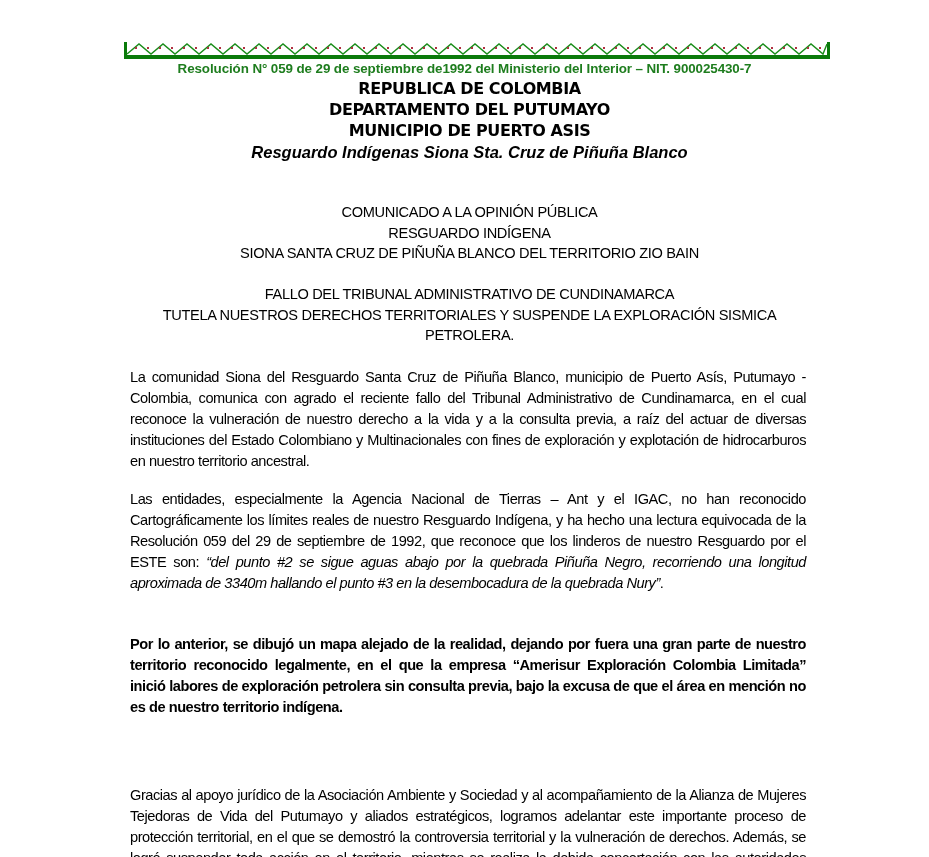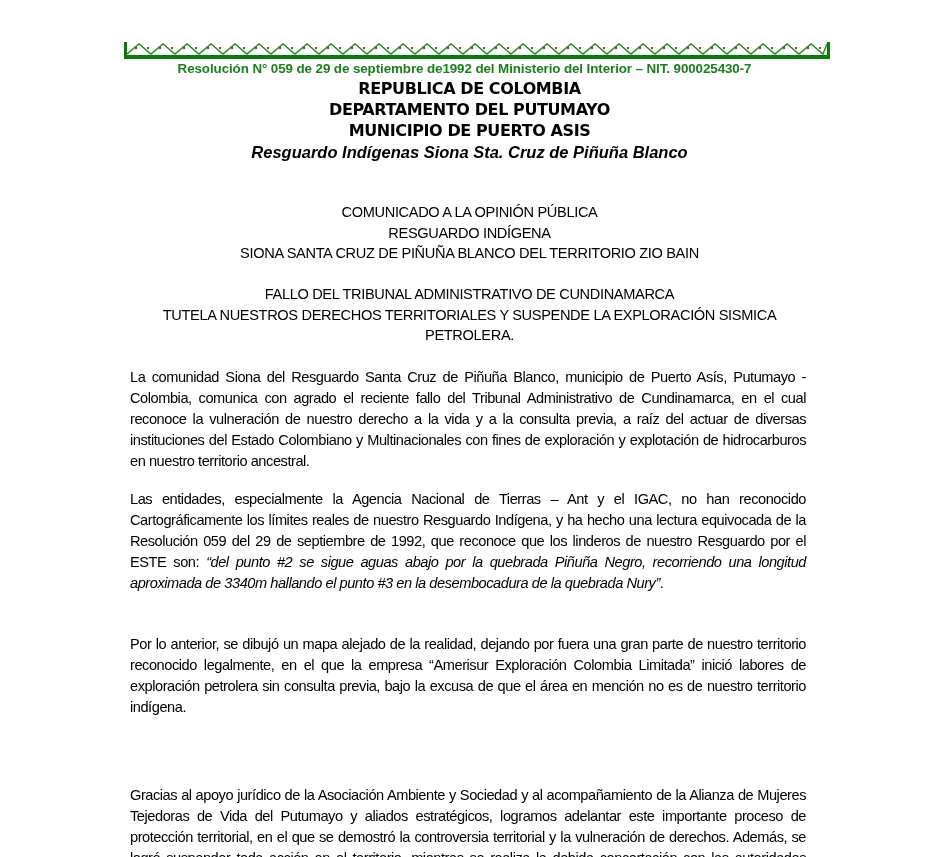--- a/index.html
+++ b/index.html
@@ -81,21 +81,21 @@
     font-family: "Liberation Sans", sans-serif;
     font-size: 14.6px;
     line-height: 21px;
     letter-spacing: -0.45px;
     word-spacing: 0px;
     text-align: justify;
     margin: 0;
   }
   .para.p1 { top: 367px; }
   .para.p2 { top: 489px; }
-  .para.p3 { top: 634px; }
+  .para.p3 { top: 634px; font-weight: bold; }
   .para.p4 { top: 737px; margin-top: 48px; }
   .para em { }
 </style>
 </head>
 <body>
 
 <div class="page">
 
   <svg class="header-border" viewBox="0 0 706 17" width="706" height="17" id="border-svg">
     <rect x="0" y="0" width="3" height="17" fill="#0a7a0a"></rect>

